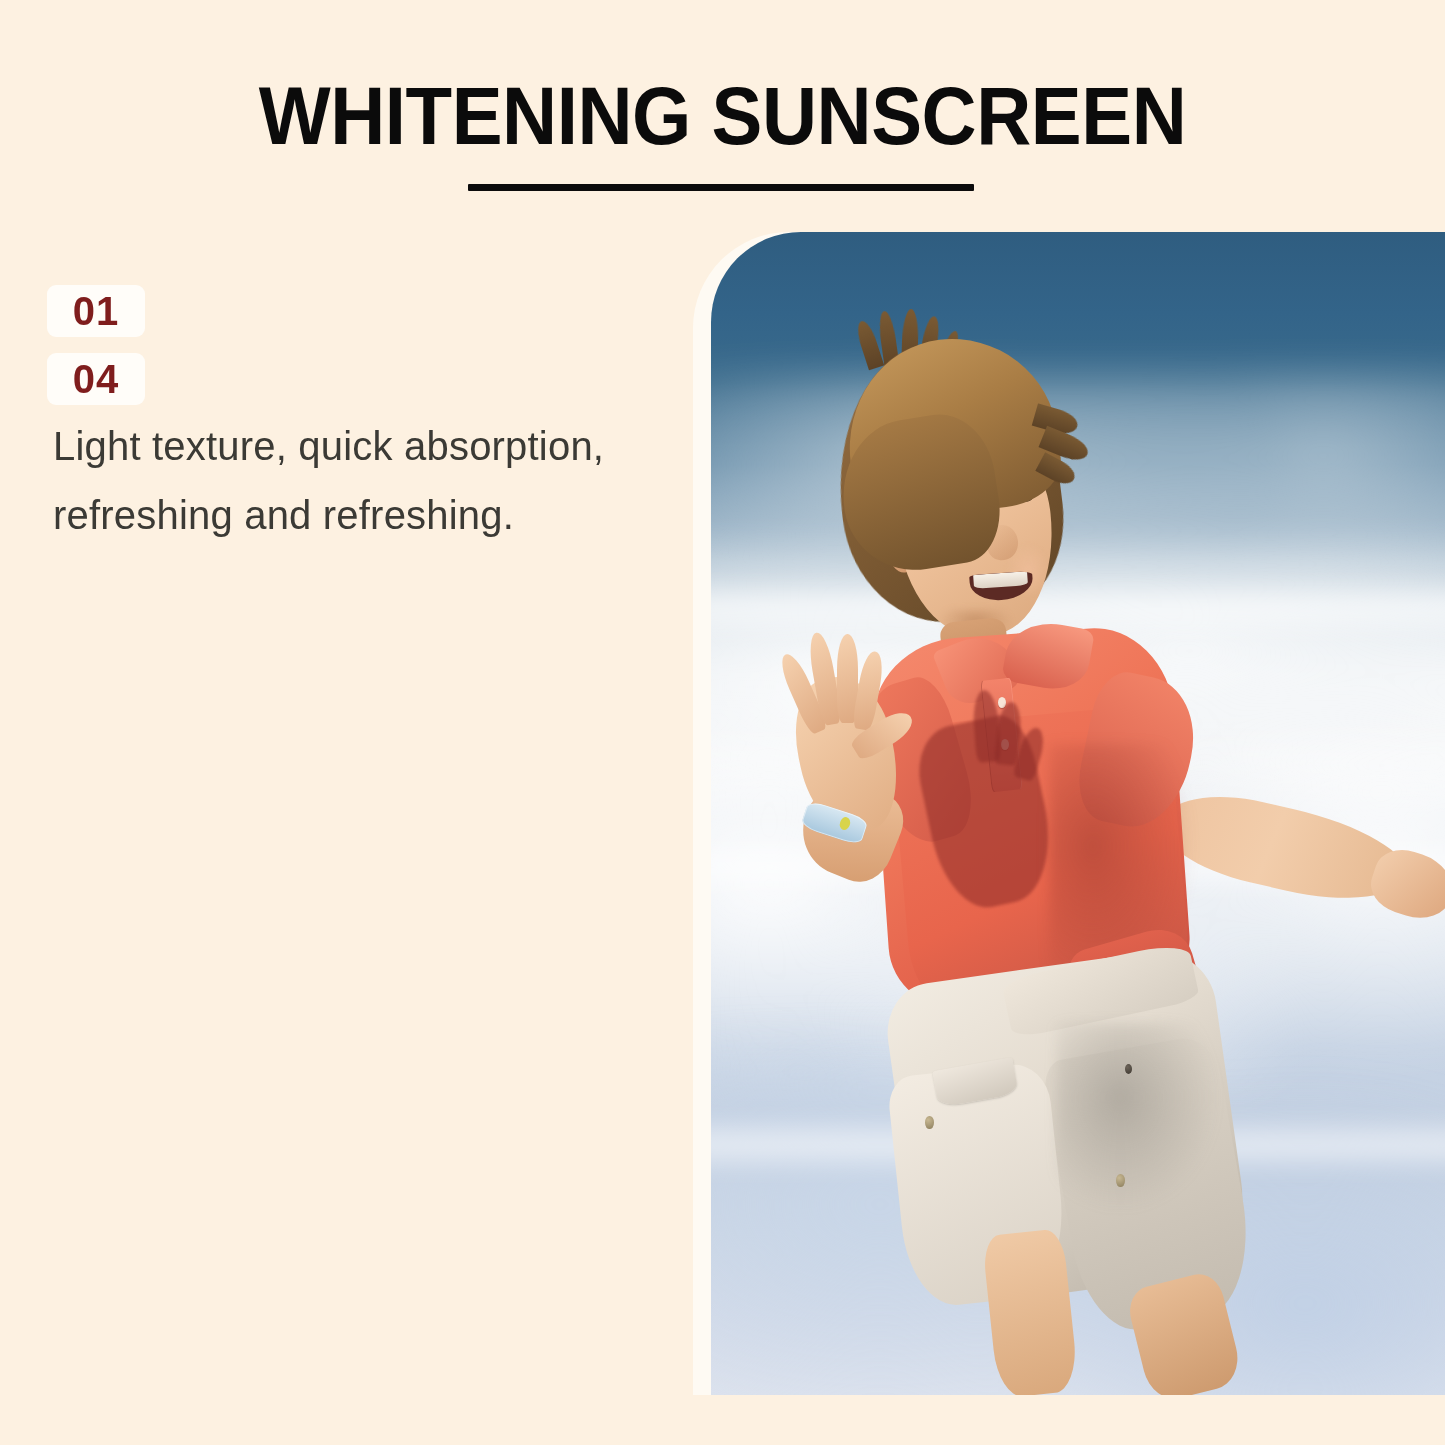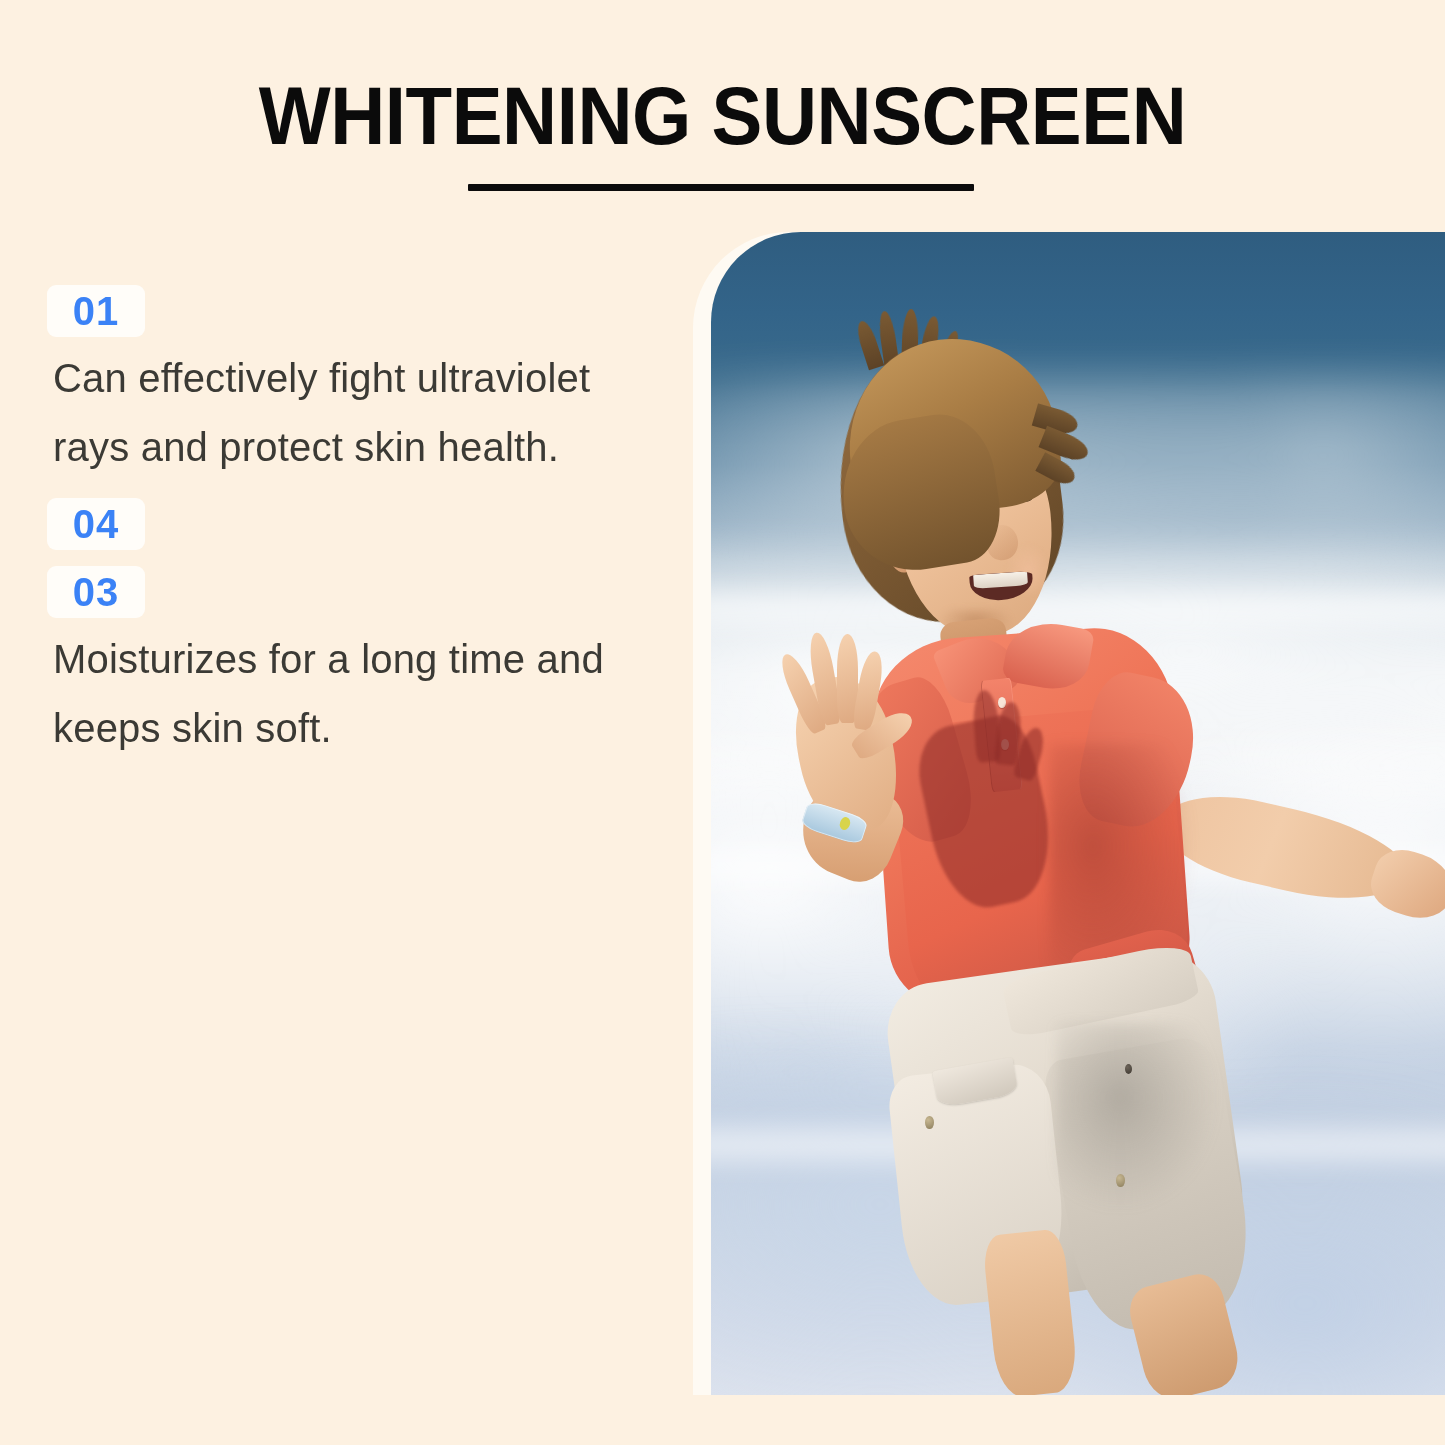--- a/index.html
+++ b/index.html
@@ -40,21 +40,21 @@
     background:#FFFDF9;
     border-radius:9px;
     box-sizing:border-box;
     text-align:center;
     box-shadow:0 0 0 0 rgba(0,0,0,0);
   }
   .badge-num{
     display:block;
     font-family:"Liberation Sans Narrow","Liberation Sans",sans-serif;
     font-size:40px;line-height:52px;font-weight:700;
-    color:#3b82f6;
+    color:#7f1d1d;
     letter-spacing:1px;
   }
   .feature-text{
     margin:7px 0 0 6px;
     font-family:"Liberation Sans Narrow","Liberation Sans",sans-serif;
     font-size:40px;line-height:69px;
     font-weight:400;
     color:#3B3A35;
     letter-spacing:0.2px;
     max-width:600px;
@@ -422,35 +422,29 @@
     <div class="title">WHITENING SUNSCREEN</div>
     <div class="title-rule"></div>
   </div>
 
   <div class="features">
 
     <div class="feature f1">
       <div class="badge">
         <span class="badge-num">01</span>
       </div>
-      <div class="feature-text">Can effectively fight ultraviolet rays and protect skin health.</div>
     </div>
 
     <div class="feature f2">
       <div class="badge">
         <span class="badge-num">04</span>
       </div>
+      <div class="feature-text">Light texture, quick absorption, refreshing and refreshing.</div>
     </div>
 
-    <div class="feature f3">
-      <div class="badge">
-        <span class="badge-num">03</span>
-      </div>
-      <div class="feature-text">Moisturizes for a long time and keeps skin soft.</div>
-    </div>
 
 
   </div>
 
   <div class="photo-backer"></div>
   <div class="photo-frame">
     <div class="photo" title="Smiling boy in coral polo shirt and beige cargo shorts running on a sunny beach with ocean waves behind him">
 
       <div class="bg-sea"></div>
       <div class="bg-wave1"></div>

